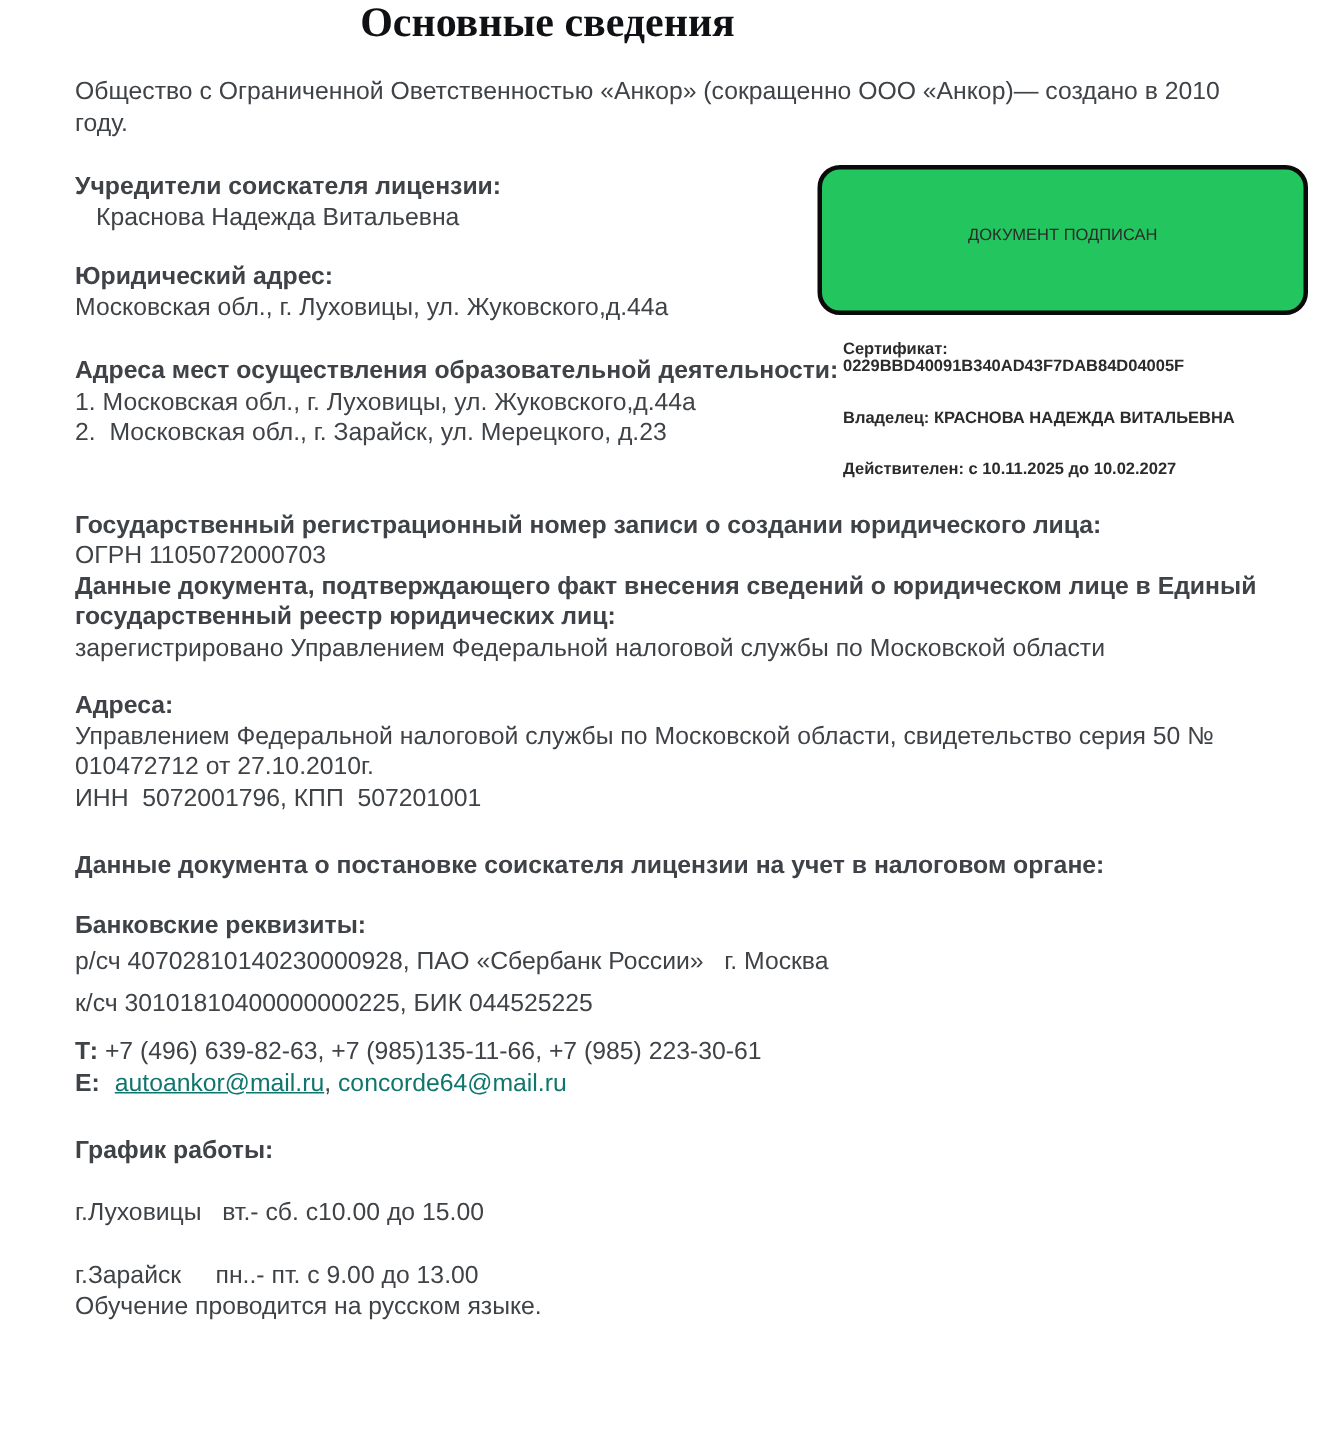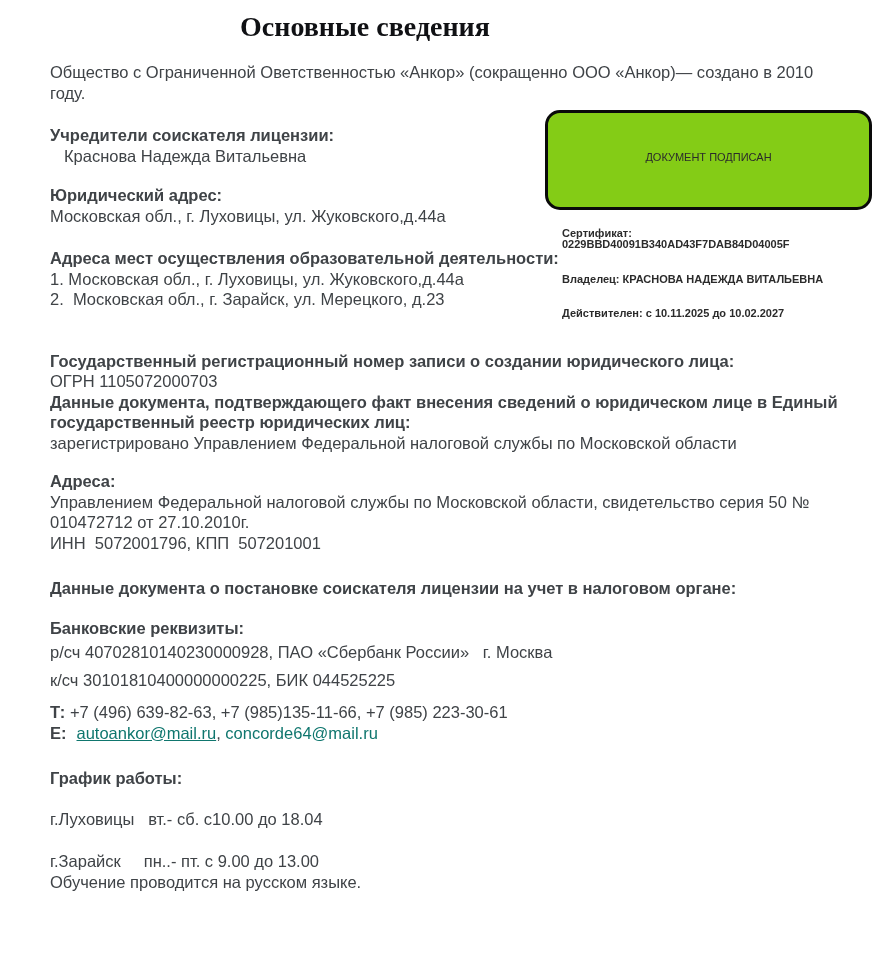--- a/index.html
+++ b/index.html
@@ -1,20 +1,20 @@
 <!DOCTYPE html>
 <html lang="ru"><head>
 <meta charset="utf-8">
 <style>
   html,body { margin:0; padding:0; background:#ffffff; }
   .page {
     position:relative;
     width:888px; height:970px;
     box-sizing:border-box;
-    padding:12px 48px 0 50px;
+    padding:1px 48px 0 50px;
     overflow:hidden;
     background:#ffffff;
     font-family:"Liberation Sans", sans-serif;
     font-size:16.5px;
     line-height:20.5px;
     color:#3f4347;
   }
   .title {
     margin:0;
     width:630px;
@@ -42,21 +42,21 @@
 
   
   .stamp {
     position:absolute;
     left:545px; top:110px;
     width:327px; height:100px;
     box-sizing:border-box;
     border:3px solid #0a0a0a;
     border-radius:15px;
     padding:11px 14px 0 14px;
-    background:#84cc16;
+    background:#22c55e;
     color:#2b2b2b;
   }
   .stamp-head {
     text-align:center;
     font-size:11px;
     line-height:13.5px;
     white-space:pre-wrap;
   }
   .stamp-details {
     margin-top:13px;
@@ -144,18 +144,18 @@
     <p class="txt bank-line">к/сч 30101810400000000225, БИК 044525225</p>
   </div>
 
   <div class="sec mt-xxs">
     <p class="contact-line"><span class="b">Т:</span><span> +7 (496) 639-82-63, +7 (985)135-11-66, +7 (985) 223-30-61</span></p>
     <p class="contact-line"><span class="b">Е:</span><span class="email-gap"></span><a class="link-primary">autoankor@mail.ru</a><span>, </span><a class="link-secondary">concorde64@mail.ru</a></p>
   </div>
 
   <div class="sec">
     <p class="txt b mt-lg">График работы:</p>
-    <p class="txt mt-20">г.Луховицы   вт.- сб. с10.00 до 18.04</p>
+    <p class="txt mt-20">г.Луховицы   вт.- сб. с10.00 до 15.00</p>
     <p class="txt mt-md">г.Зарайск     пн..- пт. с 9.00 до 13.00</p>
     <p class="txt">Обучение проводится на русском языке.</p>
   </div>
 
 </div>
 
 </body></html>

